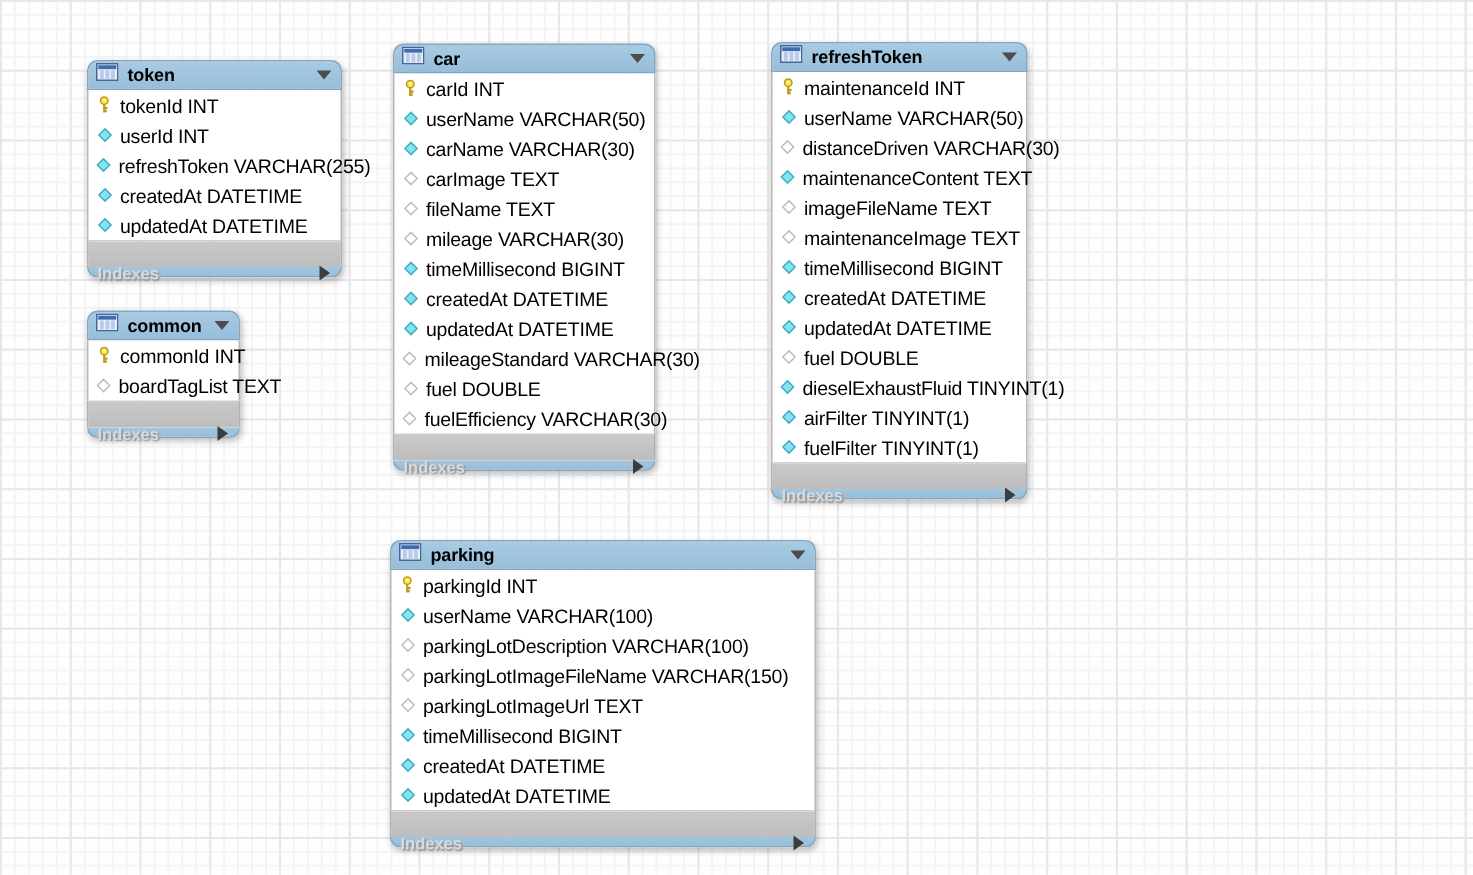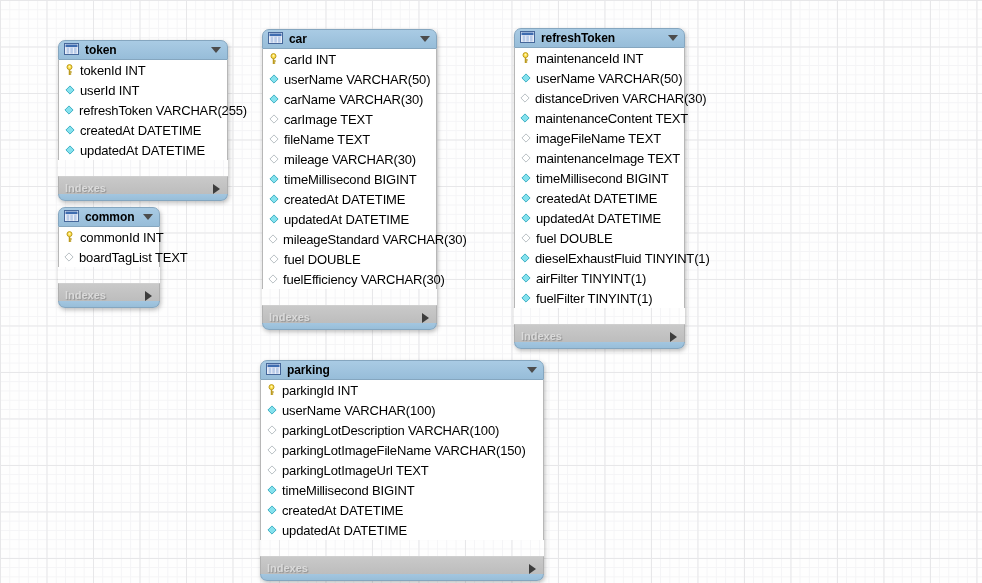--- a/index.html
+++ b/index.html
@@ -69,28 +69,27 @@
   .clabel {
     font-size: 13px;
     color: #000;
     letter-spacing: -0.15px;
   }
   .cicon { display: flex; align-items: center; width: 11px; justify-content: center; }
   .tfoot {
     box-sizing: border-box;
     height: 18px;
     display: flex;
-    align-items: flex-end;
+    align-items: flex-start;
     justify-content: space-between;
     padding: 16px 7px 0 6px;
     background: linear-gradient(#c9c9c9, #bdbdbd);
     border-left: 1px solid #b0b0b0;
     border-right: 1px solid #b0b0b0;
     border-top: 1px solid #cfcfcf;
-    margin-top: 16px;
   }
   .findexes {
     font-size: 11px;
     font-weight: bold;
     color: #dadada;
     text-shadow: 1px 1px 1px #909090;
   }
   .farrow {
     width: 0; height: 0;
     border-top: 5px solid transparent;

